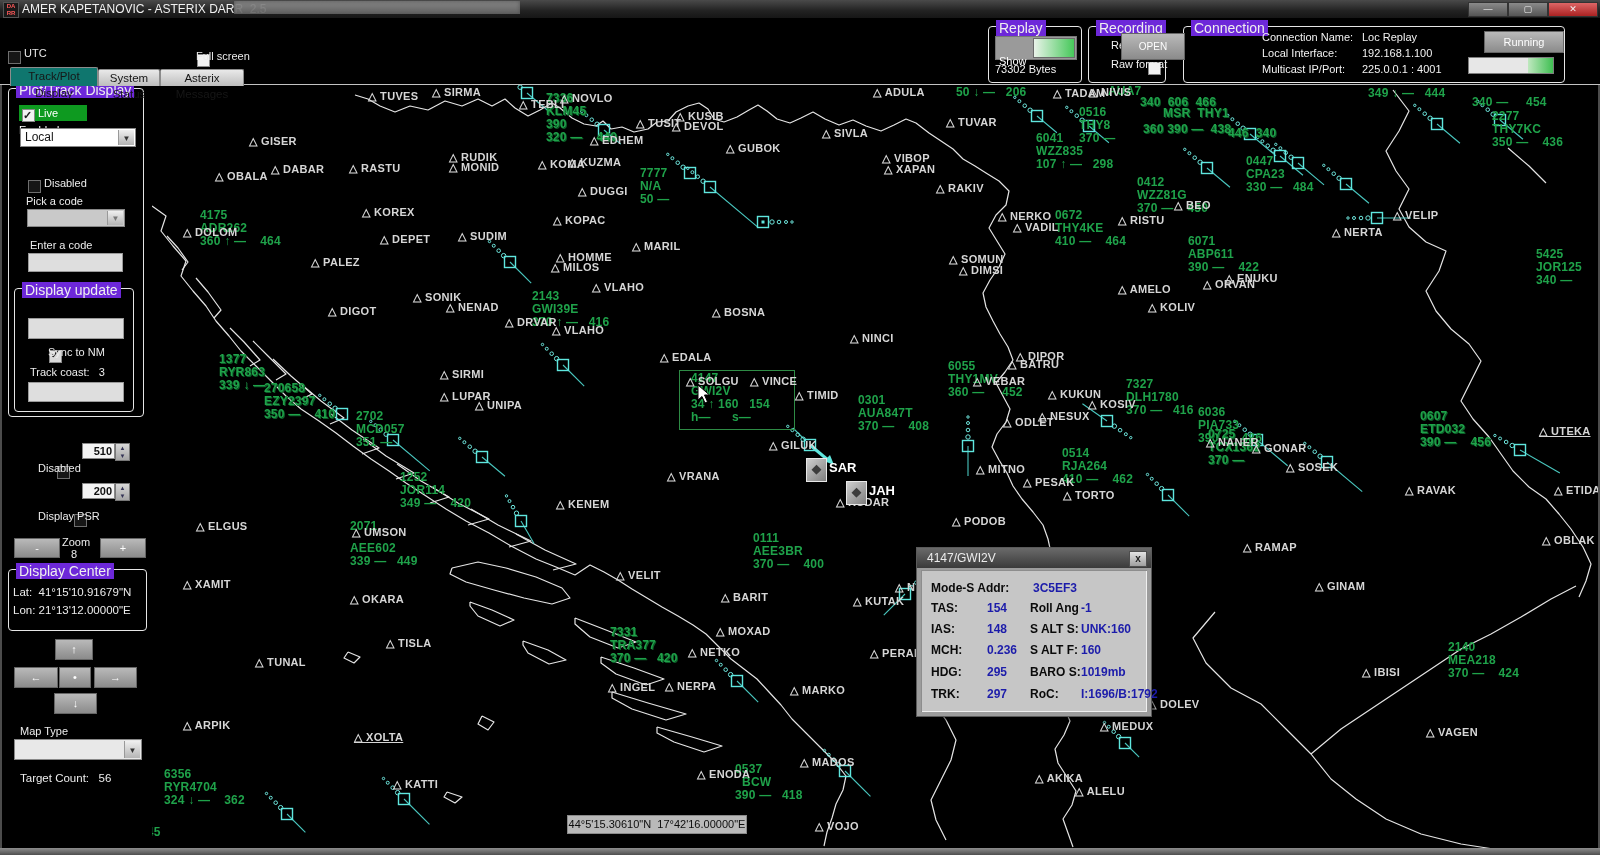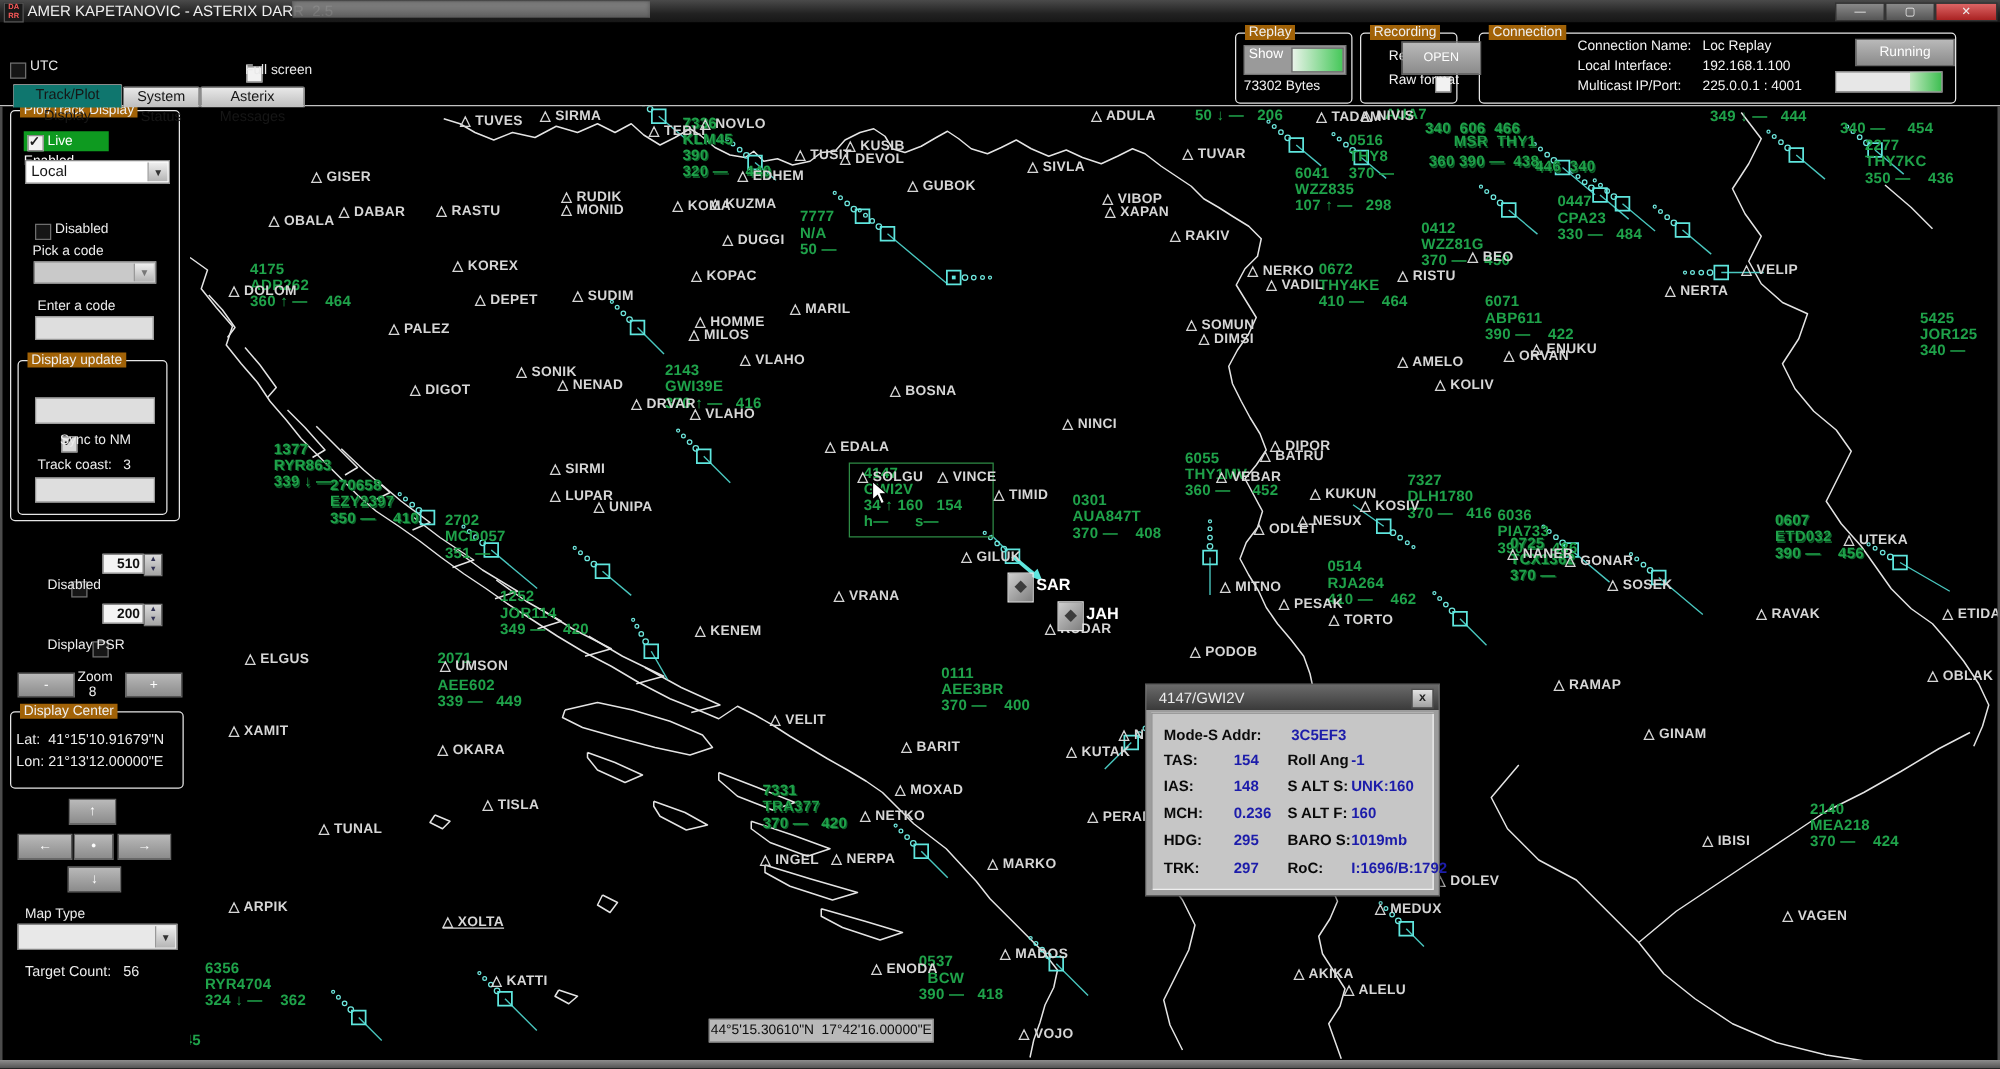--- a/index.html
+++ b/index.html
@@ -24,21 +24,21 @@
   .cb.dark{background:#161616;border-color:#6e6e6e;}
   .cb.on::after{content:"✓";position:absolute;left:0px;top:-3px;font-size:11px;color:#1d1d1d;font-weight:bold;}
   .wlabel{color:#e9e9e9;font-size:11px;}
   #time{position:absolute;left:47px;top:40px;color:#34e457;font-size:21px;font-weight:bold;letter-spacing:1px;}
   .tab{position:absolute;background:linear-gradient(#e9e9e9,#bdbdbd);border:1px solid #8c8c8c;border-bottom:none;
        color:#161616;font-size:11.5px;text-align:center;line-height:16px;border-radius:2px 2px 0 0;}
   .tab.active{background:#0f766e;line-height:17px;font-weight:normal;z-index:2;}
   #tab-underline{position:absolute;left:0;top:84px;width:1600px;height:1px;background:#c2c2c2;z-index:9;}
   
   .gbox{position:absolute;border:1px solid #e6e6e6;border-radius:4px;}
-  .gbox .leg{position:absolute;top:-7px;left:7px;background:#a16207;padding:0 3px;color:#efefef;font-size:11px;white-space:nowrap;}
+  .gbox .leg{position:absolute;top:-7px;left:7px;background:#6d28d9;padding:0 3px;color:#efefef;font-size:14px;white-space:nowrap;}
   .btn{position:absolute;background:linear-gradient(#b9b9b9,#8b8b8b);border:1px solid #666;color:#fdfdfd;
        font-size:11px;text-align:center;}
   .tin{position:absolute;background:#dedede;border:1px solid #9a9a9a;}
   .dd{position:absolute;background:#fff;border:1px solid #888;color:#141414;font-size:12px;padding-left:4px;}
   .dd .arr{position:absolute;right:1px;top:1px;bottom:1px;width:15px;background:linear-gradient(#efefef,#b5b5b5);
            border-left:1px solid #999;color:#333;font-size:8px;text-align:center;}
   .dd.gray{background:#c9c9c9;color:#888;}
   .slabel{position:absolute;color:#ececec;font-size:11px;white-space:pre;}
   .spin{position:absolute;width:46px;height:16px;}
   .spin .num{position:absolute;left:0;top:0;width:29px;height:14px;background:#f4f4f4;border:1px solid #888;
@@ -496,21 +496,21 @@
       <div class="wp" style="left: 815px; top: 820px;">△ VOJO</div>
       <div class="wp" style="left: 952px; top: 515px;">△ PODOB</div>
       <div class="wp" style="left: 1243px; top: 541px;">△ RAMAP</div>
       <div class="wp" style="left: 1315px; top: 580px;">△ GINAM</div>
       <div class="wp" style="left: 1362px; top: 666px;">△ IBISI</div>
       <div class="wp" style="left: 1148px; top: 698px;">△ DOLEV</div>
       <div class="wp" style="left: 1100px; top: 720px;">△ MEDUX</div>
       <div class="wp" style="left: 1035px; top: 772px;">△ AKIKA</div>
       <div class="wp" style="left: 1075px; top: 785px;">△ ALELU</div>
       <div class="wp" style="left: 1426px; top: 726px;">△ VAGEN</div>
-      <div class="wp" style="left: 1475px; top: 425px;">△ UTEKA</div>
+      <div class="wp" style="left: 1539px; top: 425px; text-decoration: underline;">△ UTEKA</div>
       <div class="wp" style="left: 1405px; top: 484px;">△ RAVAK</div>
       <div class="wp" style="left: 1554px; top: 484px;">△ ETIDA</div>
       <div class="wp" style="left: 1542px; top: 534px;">△ OBLAK</div>
       <div class="ac" style="left: 200px; top: 209px;"><div>4175</div><div>ADR262</div><div>360 ↑ —    464</div></div>
       <div class="ac garble" style="left: 546px; top: 92px;"><div>7336</div><div>KLM45</div><div>390</div><div>320 —    440</div></div>
       <div class="ac" style="left: 640px; top: 167px;"><div>7777</div><div>N/A</div><div>50 —</div></div>
       <div class="ac" style="left: 532px; top: 290px;"><div>2143</div><div>GWI39E</div><div>370 ↑ —   416</div></div>
       <div class="ac" style="left: 1036px; top: 132px;"><div>6041</div><div>WZZ835</div><div>107 ↑ —   298</div></div>
       <div class="ac" style="left: 1079px; top: 106px;"><div>0516</div><div>THY8</div><div>370 —</div></div>
       <div class="ac garble" style="left: 1140px; top: 96px;"><div>340  606  466</div></div>
@@ -586,21 +586,21 @@
   <div class="tab active" style="left:10px;top:67px;width:86px;height:18px;z-index:10;">Track/Plot Display</div>
   <div class="tab" style="left:98px;top:69px;width:60px;height:16px;z-index:10;">System Status</div>
   <div class="tab" style="left:160px;top:69px;width:82px;height:16px;z-index:10;">Asterix Messages</div>
   <div id="tab-underline"></div>
 
   
   <div class="gbox" style="left:988px;top:26px;width:92px;height:55px;z-index:10;">
     <span class="leg">Replay</span>
   </div>
   <div class="abs" style="left:995px;top:36px;width:80px;height:22px;border:1px solid #777;background:#9a9a9a;z-index:10;">
-    <span style="position:absolute;left:3px;top:0;color:#fff;font-size:11px;text-align:center;">Show</span>
+    <span style="position:absolute;left:3px;top:18px;color:#fff;font-size:11px;text-align:center;">Show</span>
     <span style="position:absolute;right:1px;top:1px;width:40px;height:18px;background:linear-gradient(90deg,#e9f3e9,#46c85a);border:1px solid #6b6b6b;"></span>
   </div>
   <div class="panel-val" style="left:995px;top:63px;z-index:10;">73302 Bytes</div>
 
   <div class="gbox" style="left:1088px;top:26px;width:76px;height:55px;z-index:10;">
     <span class="leg">Recording</span>
   </div>
   <span class="cb abs" style="left:1096px;top:40px;z-index:10;"></span>
   <span class="panel-val" style="left:1111px;top:39px;z-index:10;">Record</span>
   <span class="cb abs" style="left:1096px;top:59px;z-index:10;"></span>

